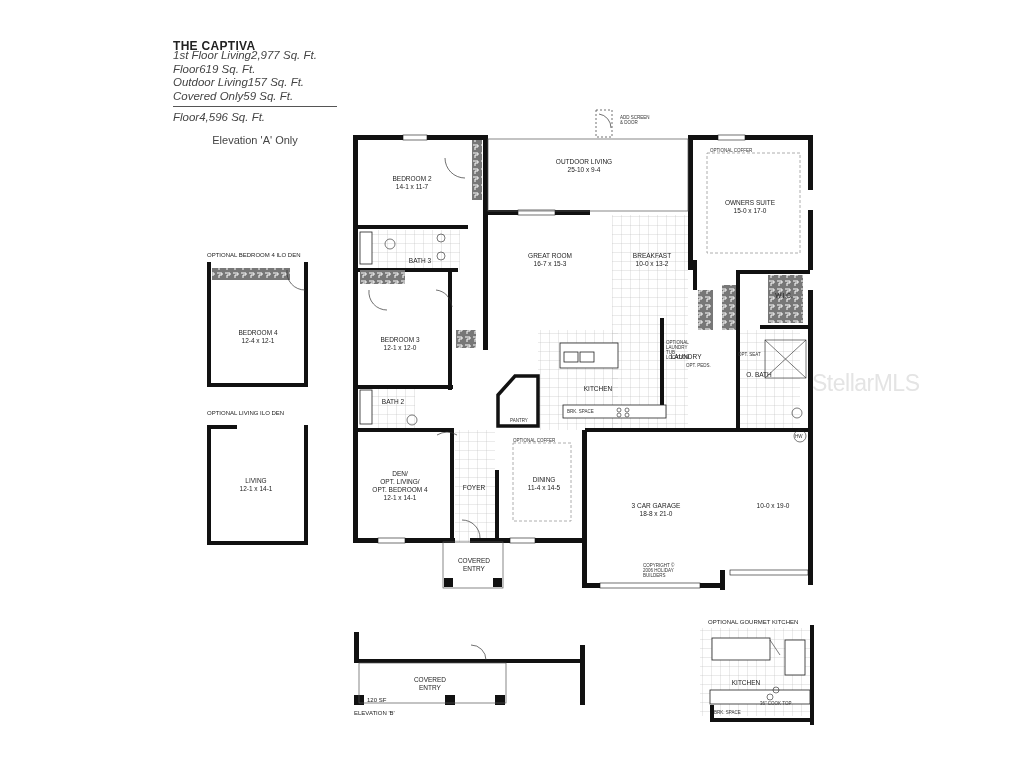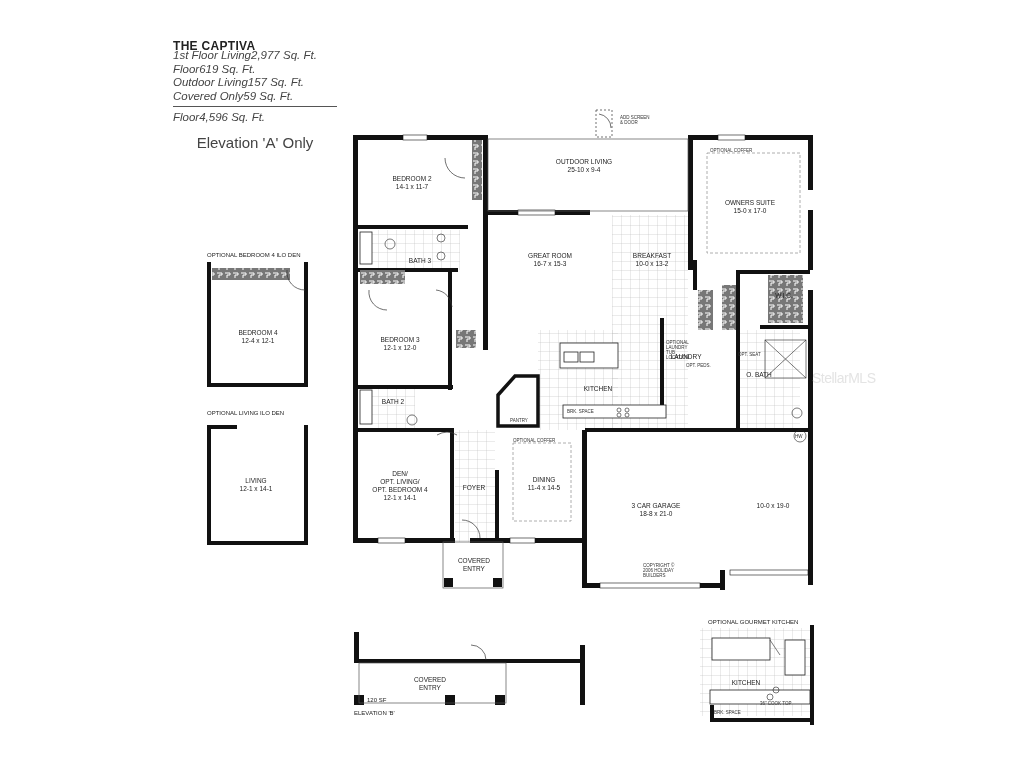--- a/index.html
+++ b/index.html
@@ -2,26 +2,26 @@
 <html><head>
 <meta charset="utf-8">
 <style>
   html, body { margin: 0; padding: 0; background: #ffffff; }
   body { width: 1024px; height: 768px; position: relative; overflow: hidden; font-family: "Liberation Sans", sans-serif; color: #222; }
   .abs { position: absolute; }
   .title { left: 173px; top: 33px; font-weight: bold; font-size: 12px; letter-spacing: 0.3px; color: #222; margin-top: 6px; }
   .stats { left: 173px; top: 49px; width: 164px; font-size: 11.5px; color: #444; }
   .stat-row { display: flex; justify-content: flex-start; height: 13.5px; line-height: 13.5px; font-style: italic; }
   .stat-rule { border-top: 1px solid #555; margin: 3px 0 4px 0; }
-  .elev-note { left: 173px; top: 134px; width: 164px; text-align: center; font-size: 15px; color: #444; }
+  .elev-note { left: 173px; top: 134px; width: 164px; text-align: center; font-size: 11px; color: #444; }
   .lbl { position: absolute; font-size: 6.5px; text-align: center; color: #222; line-height: 8px; white-space: nowrap; transform: translateX(-50%); }
   .tiny { position: absolute; font-size: 4.5px; color: #333; white-space: nowrap; line-height: 5px; }
   .cap { position: absolute; font-size: 6px; color: #222; white-space: nowrap; }
   svg { position: absolute; left: 0; top: 0; }
-  .watermark { position: absolute; left: 812px; top: 370px; font-size: 14px; color: #e4e4e4; font-family: "Liberation Sans", sans-serif; letter-spacing: -0.5px; }
+  .watermark { position: absolute; left: 812px; top: 370px; font-size: 23px; color: #e4e4e4; font-family: "Liberation Sans", sans-serif; letter-spacing: -0.5px; }
 </style>
 </head>
 <body>
 
 <div class="abs title">THE CAPTIVA</div>
 <div class="abs stats">
   <div class="stat-row">
       <span>1st Floor Living</span>
       <span>2,977 Sq. Ft.</span>
     </div>

